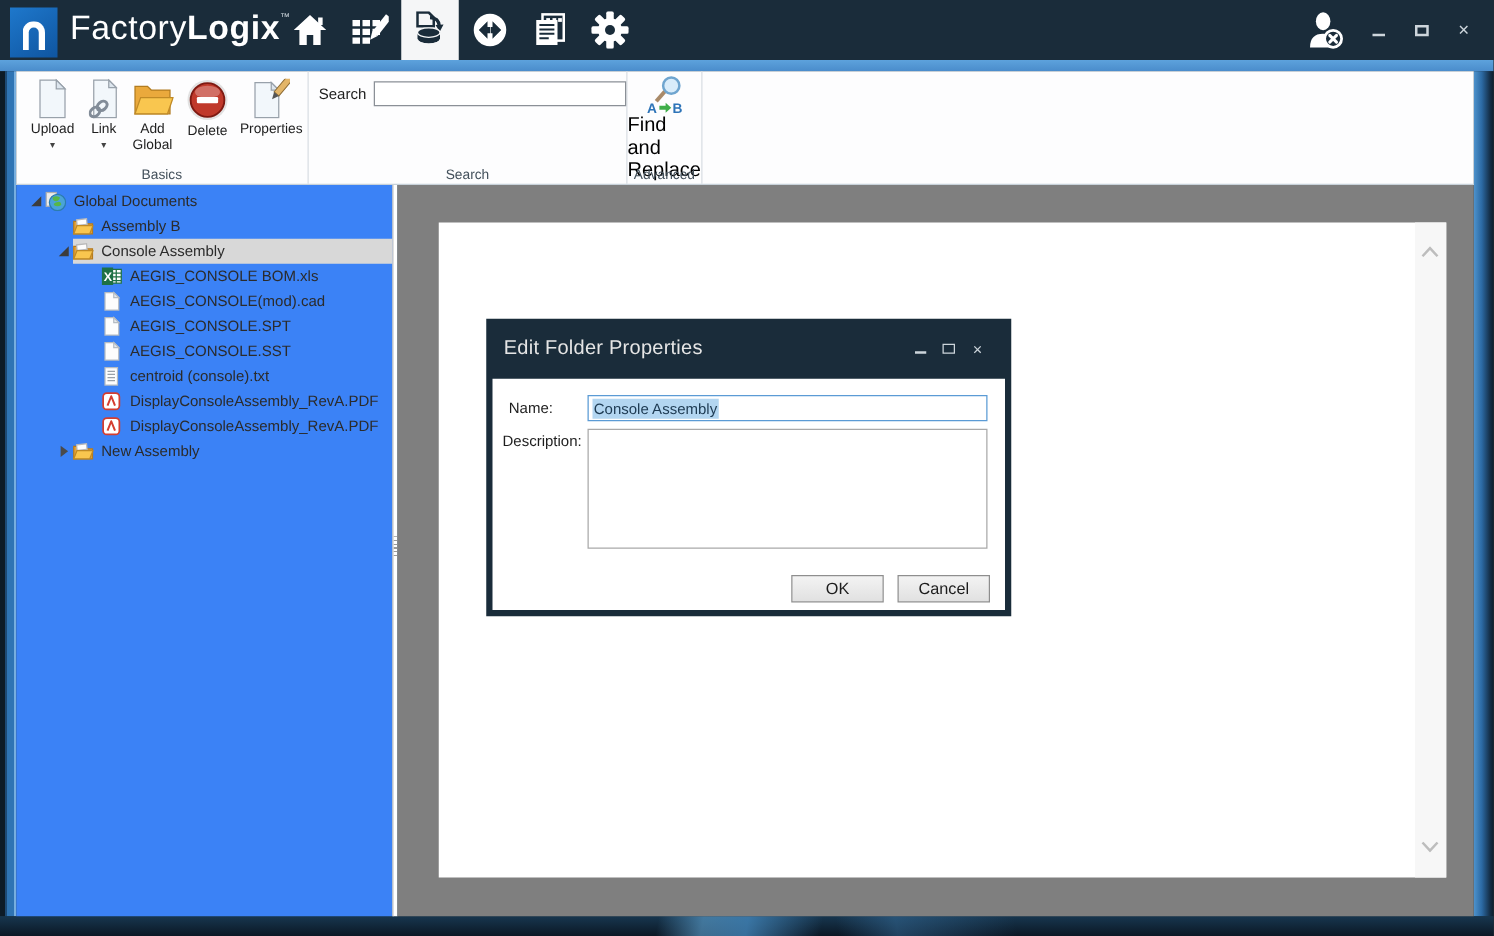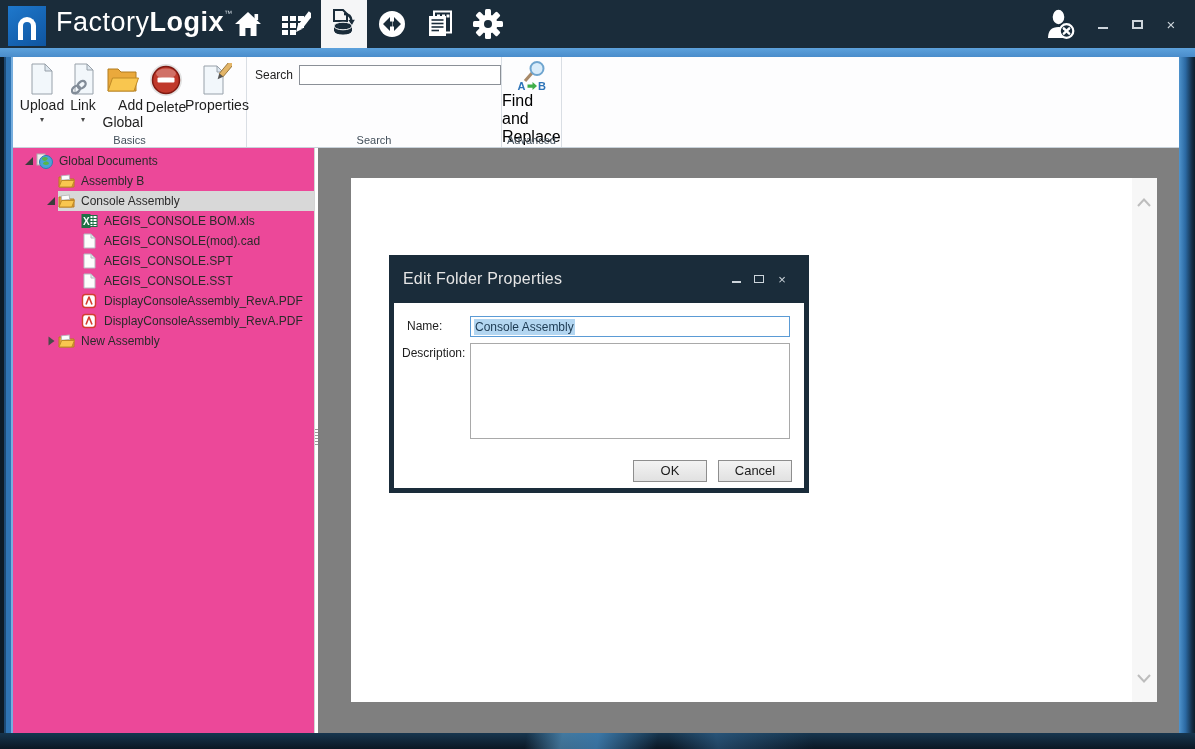--- a/index.html
+++ b/index.html
@@ -43,31 +43,31 @@
       linear-gradient(to bottom,#17364f,#0b1724); }
   
   .ribbon { position:absolute; left:13px; top:57px; right:16px; height:91px; background:#fdfdfe;
     border-bottom:1px solid #c8d2da; display:flex; }
   .rgroup { position:relative; height:100%; border-right:1px solid #d9dee4; }
   .rgroup-label { position:absolute; left:0; right:0; bottom:1px; text-align:center; font-size:11px; color:#43505b; }
   .g-basics { width:234px; display:flex; align-items:flex-start; padding:4px 0 0 6px; }
   .g-search { width:255px; }
   .g-adv { width:60px; }
   .rbtn { display:flex; flex-direction:column; align-items:center; padding-top:2px; cursor:pointer; }
-  .rbtn .btnlbl { font-size:14px; color:#1e1e1e; text-align:right; line-height:1.2; margin-top:2px; }
+  .rbtn .btnlbl { font-size:11px; color:#1e1e1e; text-align:center; line-height:1.2; margin-top:2px; }
   .rbtn .drop { font-size:8px; color:#444; line-height:1; margin-top:2px; }
   .w-upload{width:46px}.w-link{width:36px}.w-addf{width:42px}.w-del{width:46px}.w-props{width:56px}
   .searchrow { display:flex; align-items:center; padding:8px 0 0 8px; gap:6px; }
   .searchrow .slabel { font-size:12px; color:#1e1e1e; }
   .searchrow input { width:204px; height:20px; border:1px solid #8b9097; font-size:12px; padding:0 4px;
     font-family:"Liberation Sans",sans-serif; outline:none; }
   .frbtn { width:60px; display:flex; flex-direction:column; align-items:center; padding-top:3px; cursor:pointer; }
   
   .content { position:absolute; left:13px; top:148px; right:16px; bottom:16px; display:flex; }
-  .tree { width:301px; background:#ec4899; padding-top:3px; overflow:hidden; }
+  .tree { width:301px; background:#3b82f6; padding-top:3px; overflow:hidden; }
   .splitter { width:4px; background:#fff; border-left:1px solid #d4d4d4; position:relative; cursor:col-resize; }
   .splitter .grip { position:absolute; left:0px; top:281px; width:3px; height:18px;
     background:repeating-linear-gradient(to bottom,#9a9a9a 0 1px,transparent 1px 3px); }
   .main { flex:1; background:#7f7f7f; position:relative; }
   .docpage { position:absolute; left:33px; top:30px; width:806px; height:524px; background:#fff; }
   .scrolltrack { position:absolute; right:0; top:0; width:25px; height:100%; background:#f7f7f7; cursor:default; }
   .chev { position:absolute; left:4px; }
   
   .trow { height:20px; display:flex; align-items:center; font-size:12px; color:#2b2b2b; cursor:pointer; white-space:nowrap; }
   .trow .exp { width:14px; display:flex; justify-content:center; align-items:center; flex:0 0 14px; cursor:pointer; }
@@ -365,20 +365,33 @@
 
       <div class="trow lvl2">
         <span class="ticon">
           <svg width="17" height="16" viewBox="0 0 17 16">
             <path d="M3 1 h7 l4 4 v10 h-11 z" fill="#fdfdfd" stroke="#b6bcc2"></path>
             <path d="M10 1 l4 4 h-4 z" fill="#e7ebee" stroke="#b6bcc2"></path>
           </svg></span>
         <span class="tlabel">AEGIS_CONSOLE.SST</span>
       </div>
 
+      <div class="trow lvl2">
+        <span class="ticon">
+          <svg width="17" height="16" viewBox="0 0 17 16">
+            <path d="M3 1 h10 v14 h-10 z" fill="#fdfdfd" stroke="#b6bcc2"></path>
+            <g stroke="#9aa1a8" stroke-width="1">
+                <line x1="5" y1="4" x2="11" y2="4"></line>
+                <line x1="5" y1="6.5" x2="11" y2="6.5"></line>
+                <line x1="5" y1="9" x2="11" y2="9"></line>
+                <line x1="5" y1="11.5" x2="11" y2="11.5"></line>
+              </g>
+          </svg></span>
+        <span class="tlabel">centroid (console).txt</span>
+      </div>
 
 
       <div class="trow lvl2">
         <span class="ticon">
           <svg width="17" height="16" viewBox="0 0 17 16">
             <rect x="1.5" y="1.5" width="13" height="13" rx="3" fill="#fff" stroke="#d43d30" stroke-width="1.4"></rect>
             <path d="M5 11.5 L8 4 L11 11.5" stroke="#d43d30" stroke-width="1.6" fill="none" stroke-linejoin="round"></path>
           </svg></span>
         <span class="tlabel">DisplayConsoleAssembly_RevA.PDF</span>
       </div>

